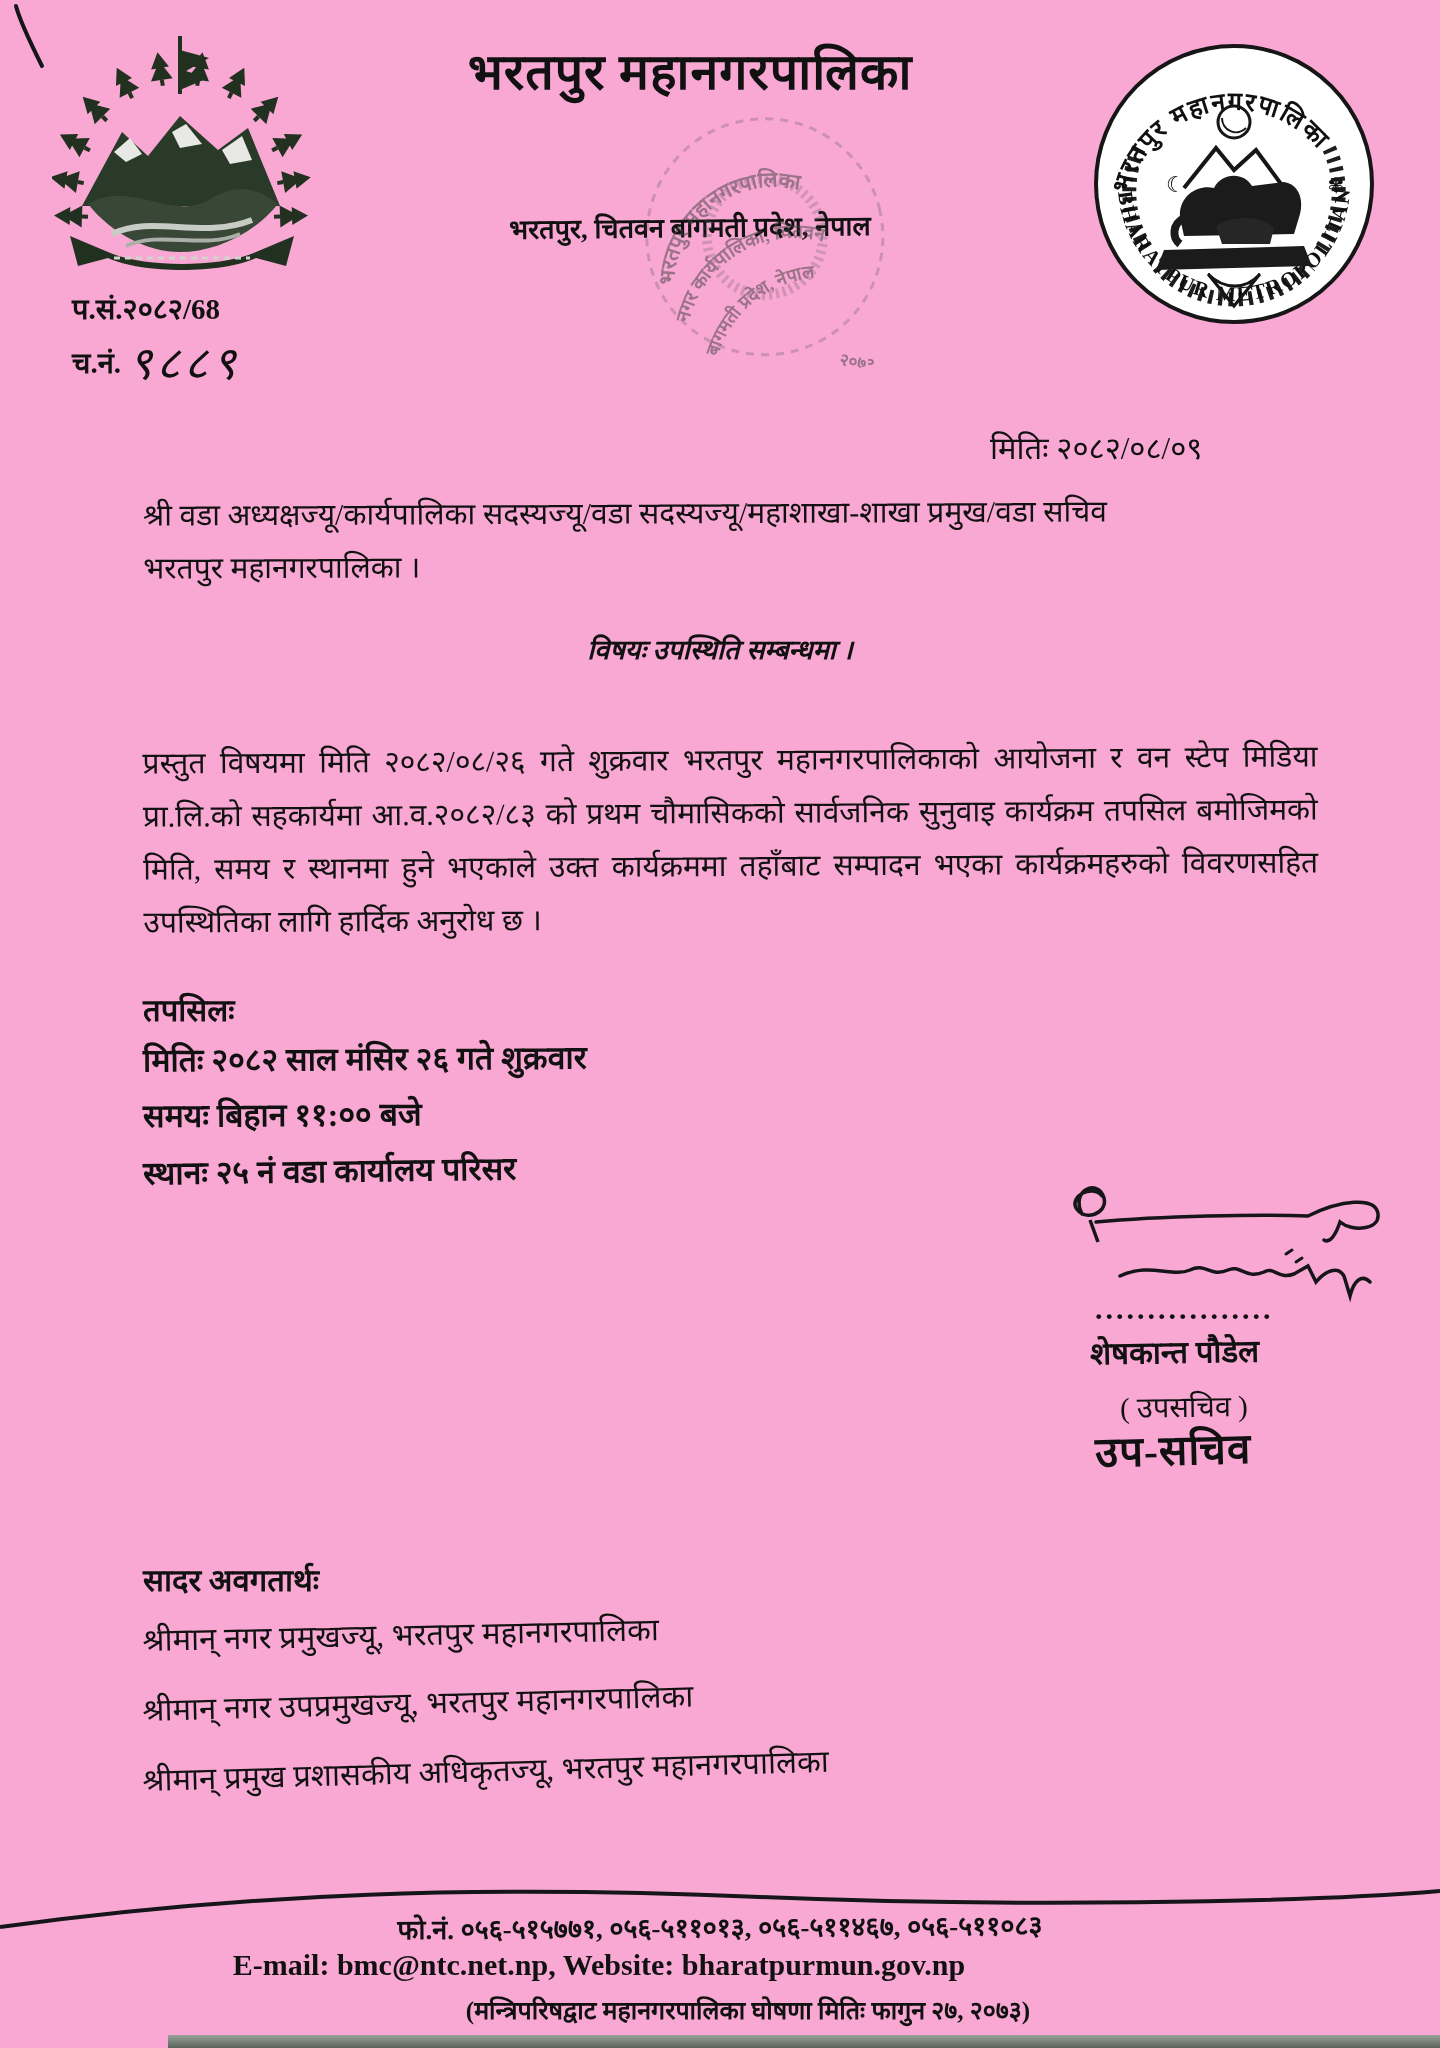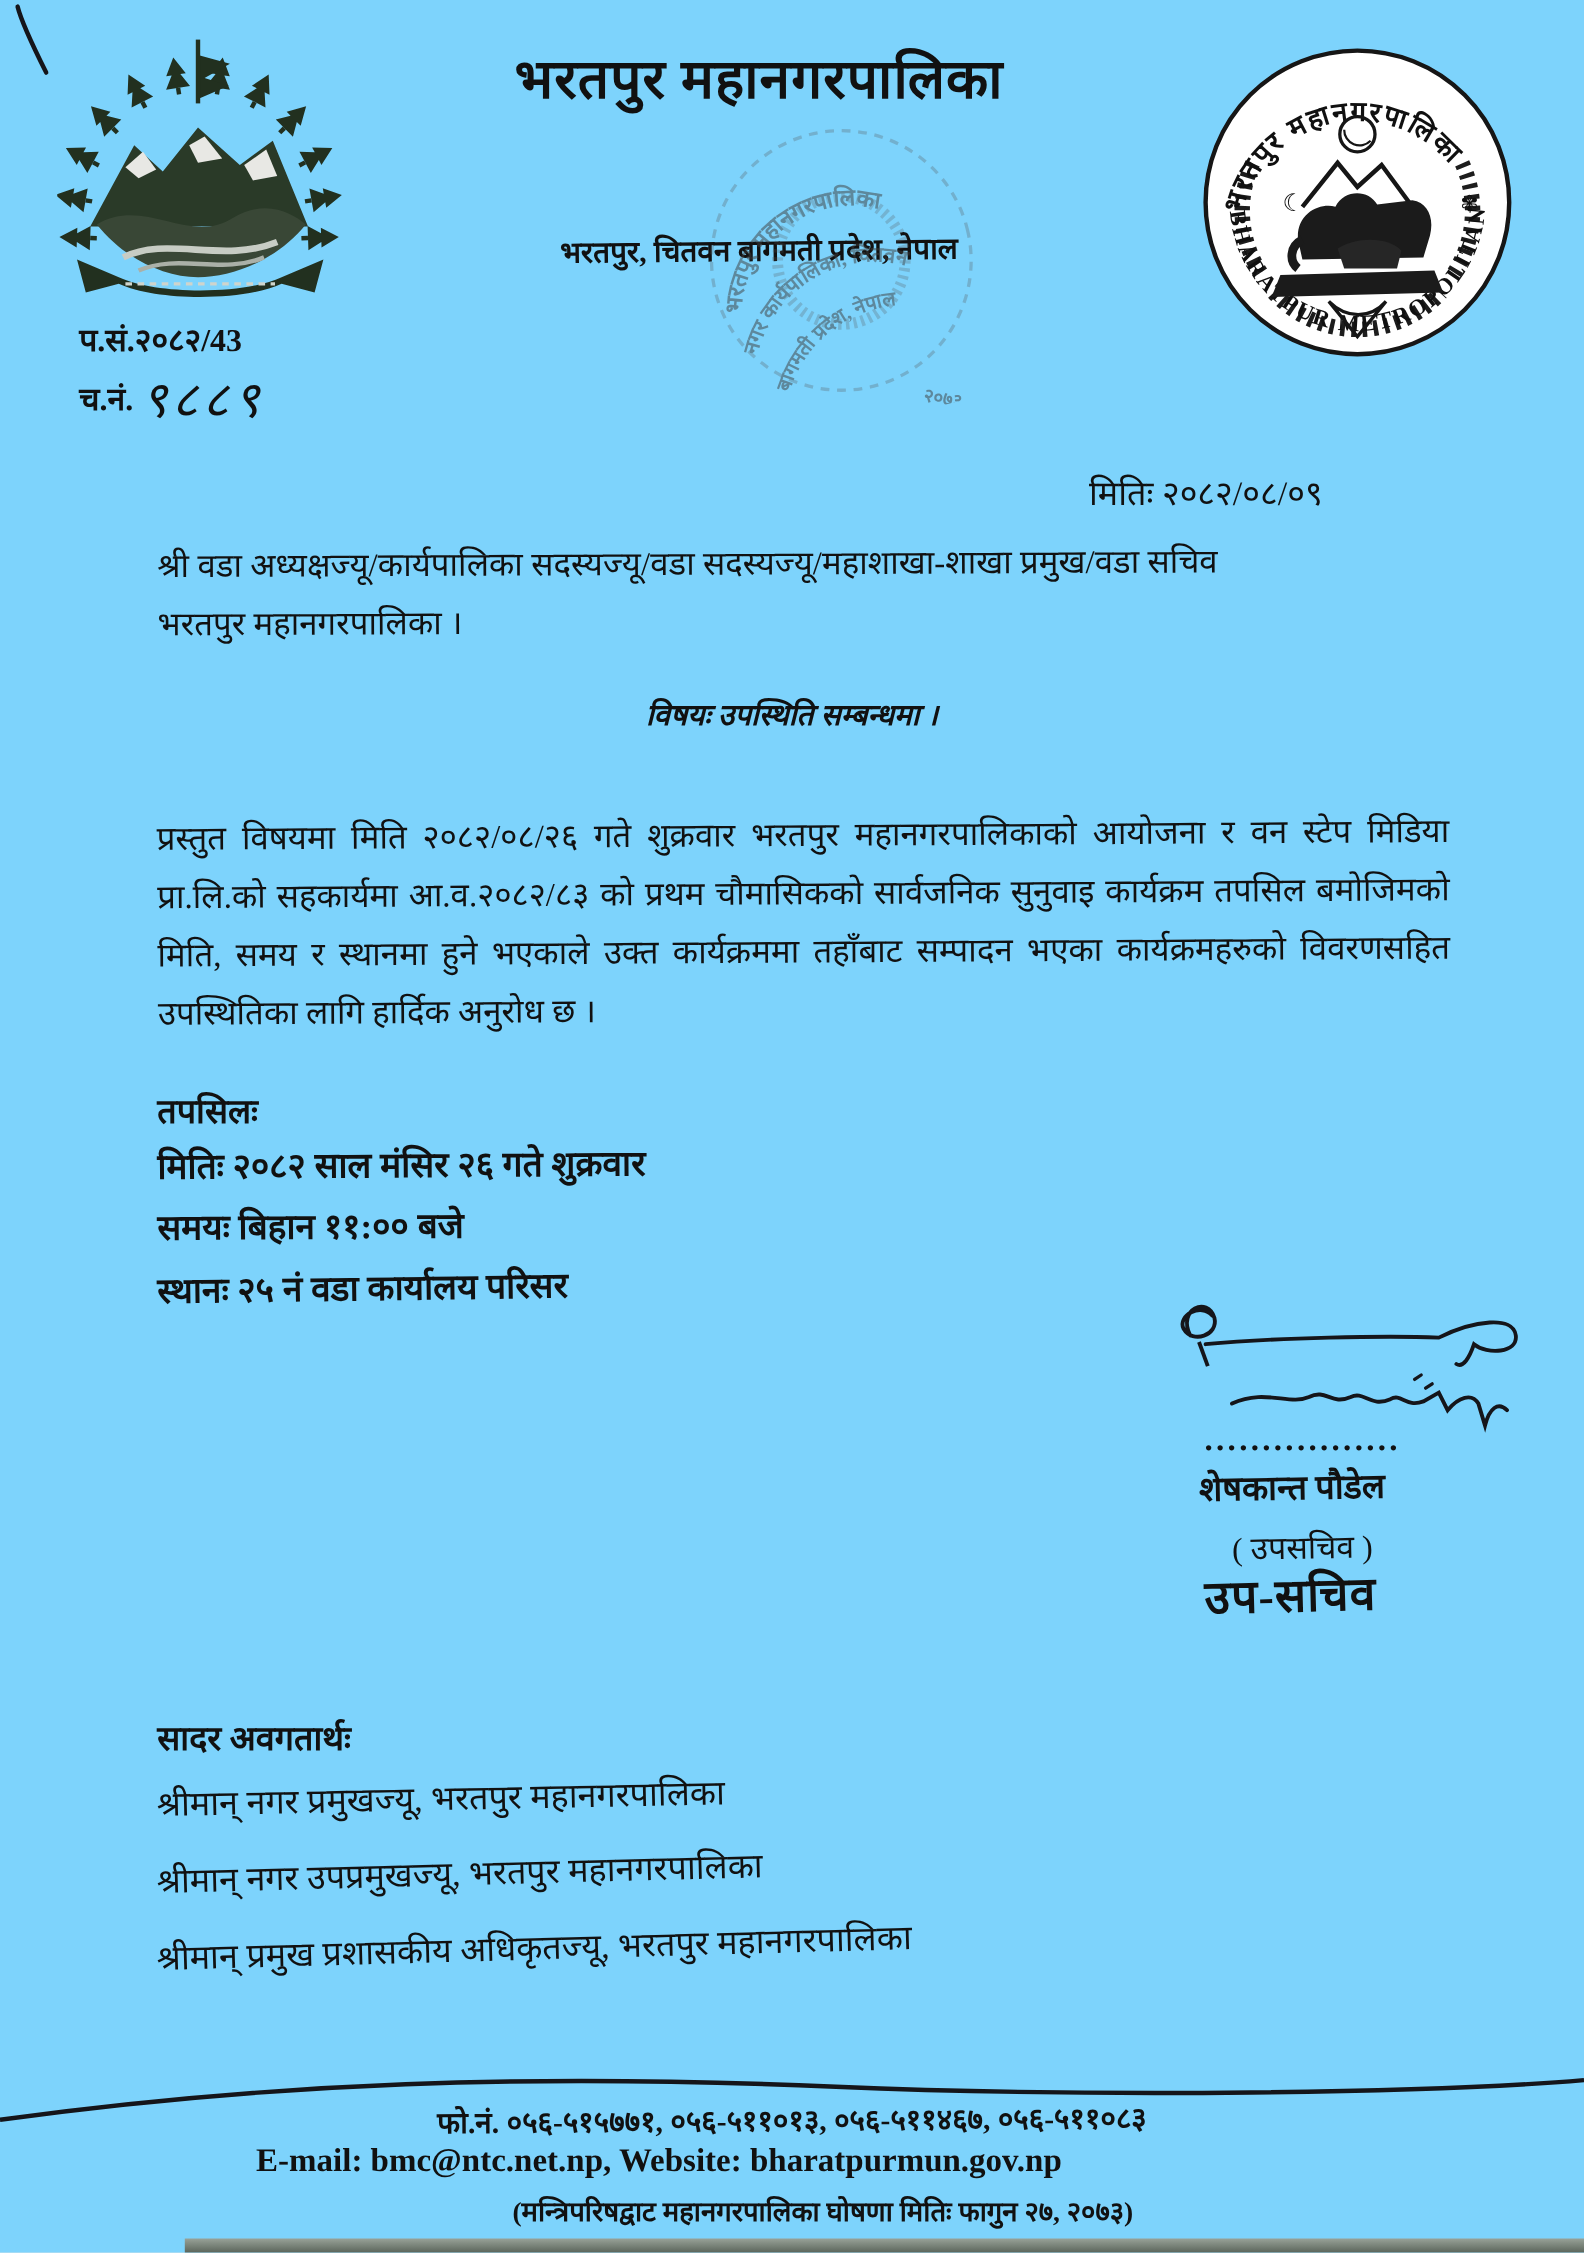--- a/index.html
+++ b/index.html
@@ -1,16 +1,16 @@
 <!DOCTYPE html>
 <html><head>
 <meta charset="utf-8">
 <style>
   html,body{margin:0;padding:0;background:#e8e8e6;}
-  .page{position:relative;width:1440px;height:2048px;margin:0 auto;background:#7dd3fc;overflow:hidden;
+  .page{position:relative;width:1440px;height:2048px;margin:0 auto;background:#f9a8d4;overflow:hidden;
         font-family:"Liberation Serif","DejaVu Serif",serif;color:#111;}
   .abs{position:absolute;}
   .dev{font-family:"Liberation Serif","DejaVu Serif",serif;}
   .b{font-weight:700;}
   .center{text-align:center;}
   
   .title{left:280px;top:36px;width:820px;font-size:50px;letter-spacing:1px;}
   .subtitle{left:300px;top:142px;width:780px;font-size:38px;}
   .address{left:330px;top:208px;width:720px;font-size:27px;transform:rotate(-0.6deg);}
   .refno{left:72px;top:288px;font-size:29px;}
@@ -133,21 +133,21 @@
 
     <path d="M92 180 C90 156 112 146 126 150 C134 134 156 134 164 148 L196 144 C210 146 216 160 212 176 L206 196 L96 198 Z" fill="#1b1b1b"></path>
     <path d="M96 180 C84 186 84 200 92 206" stroke="#1b1b1b" stroke-width="8" fill="none"></path>
 
     <path d="M128 188 C146 176 176 178 186 190 L182 206 L134 206 Z" fill="#262626"></path>
 
     <path d="M76 212 L216 208 L224 228 L68 232 Z" fill="#1b1b1b"></path>
     <path d="M120 236 C136 252 158 252 172 236 L146 268 Z" fill="none" stroke="#161616" stroke-width="3"></path>
   </svg>
 
-  <div class="abs dev b refno">प.सं.२०८२/43</div>
+  <div class="abs dev b refno">प.सं.२०८२/68</div>
   <div class="abs dev b chno">
     <span>च.नं.</span>
     <span class="hand">९८८९</span>
   </div>
   <div class="abs dev dateline">मितिः २०८२/०८/०९</div>
 
   <div class="abs dev recipient">
     <div>श्री वडा अध्यक्षज्यू/कार्यपालिका सदस्यज्यू/वडा सदस्यज्यू/महाशाखा-शाखा प्रमुख/वडा सचिव</div>
     <div>भरतपुर महानगरपालिका ।</div>
   </div>

